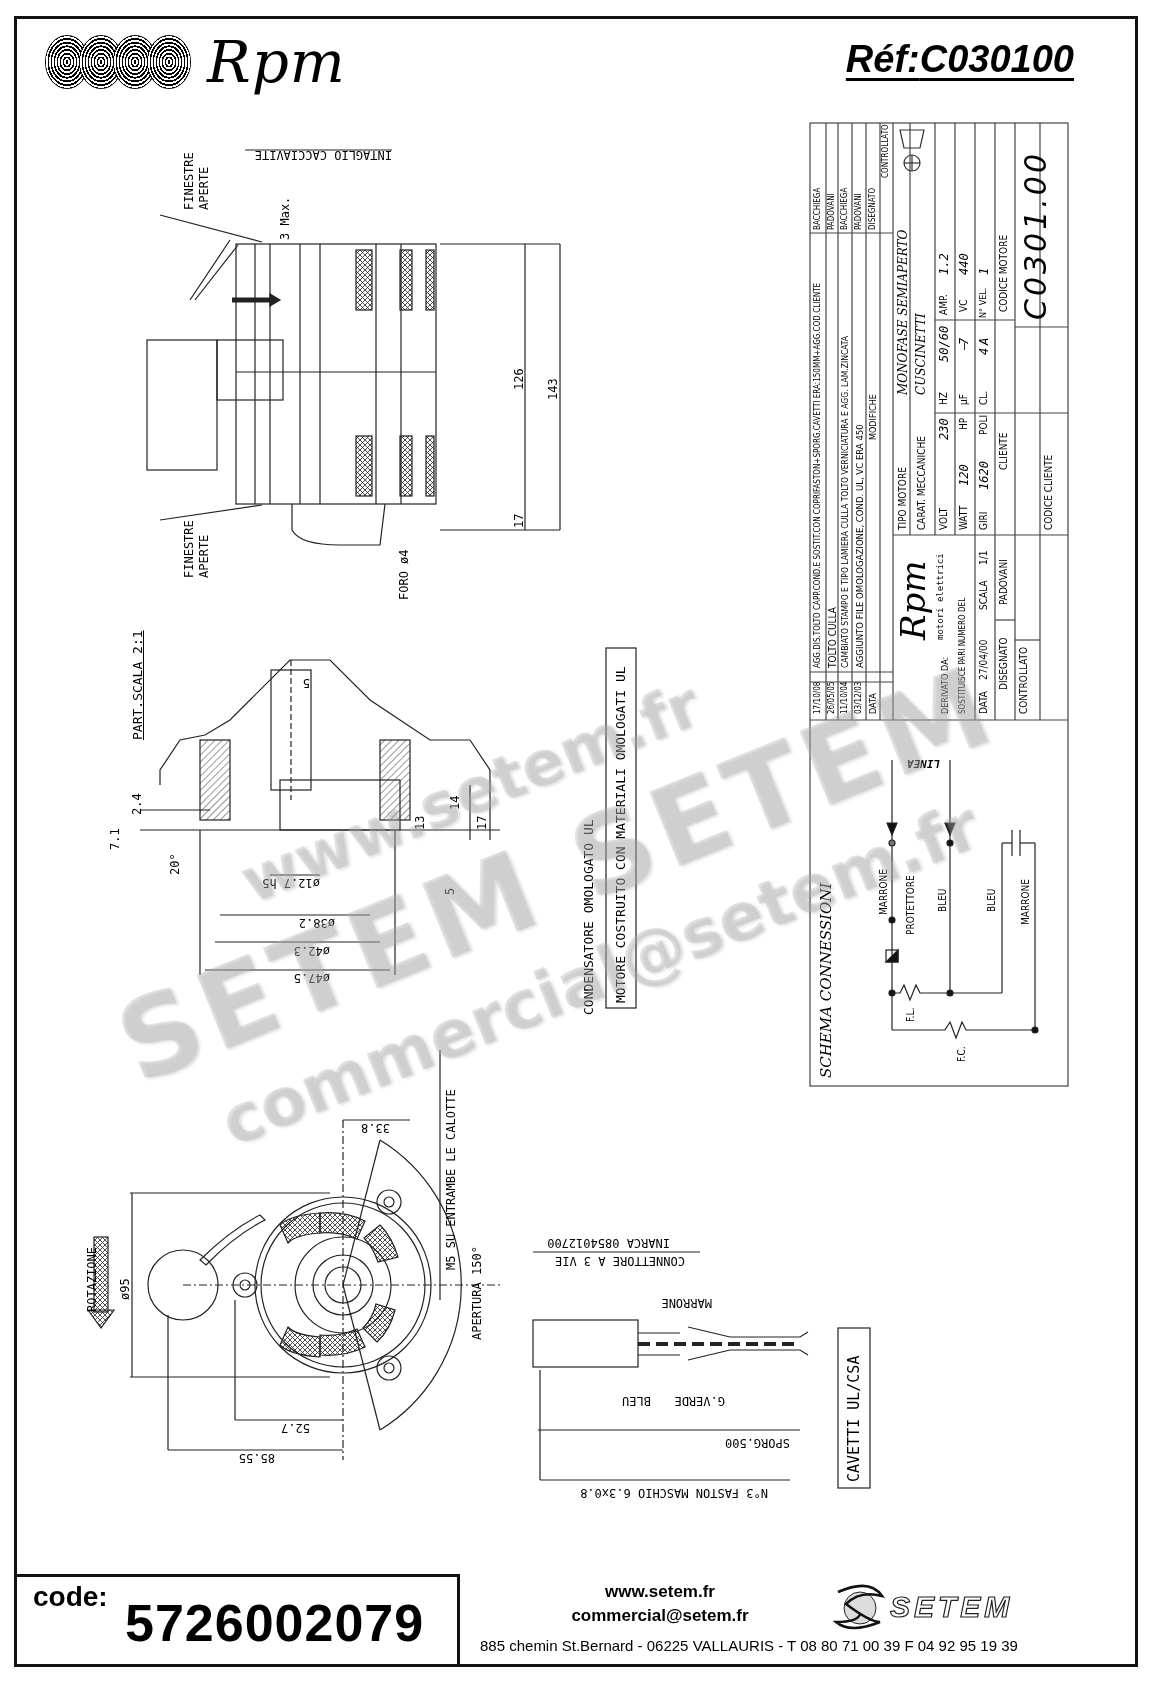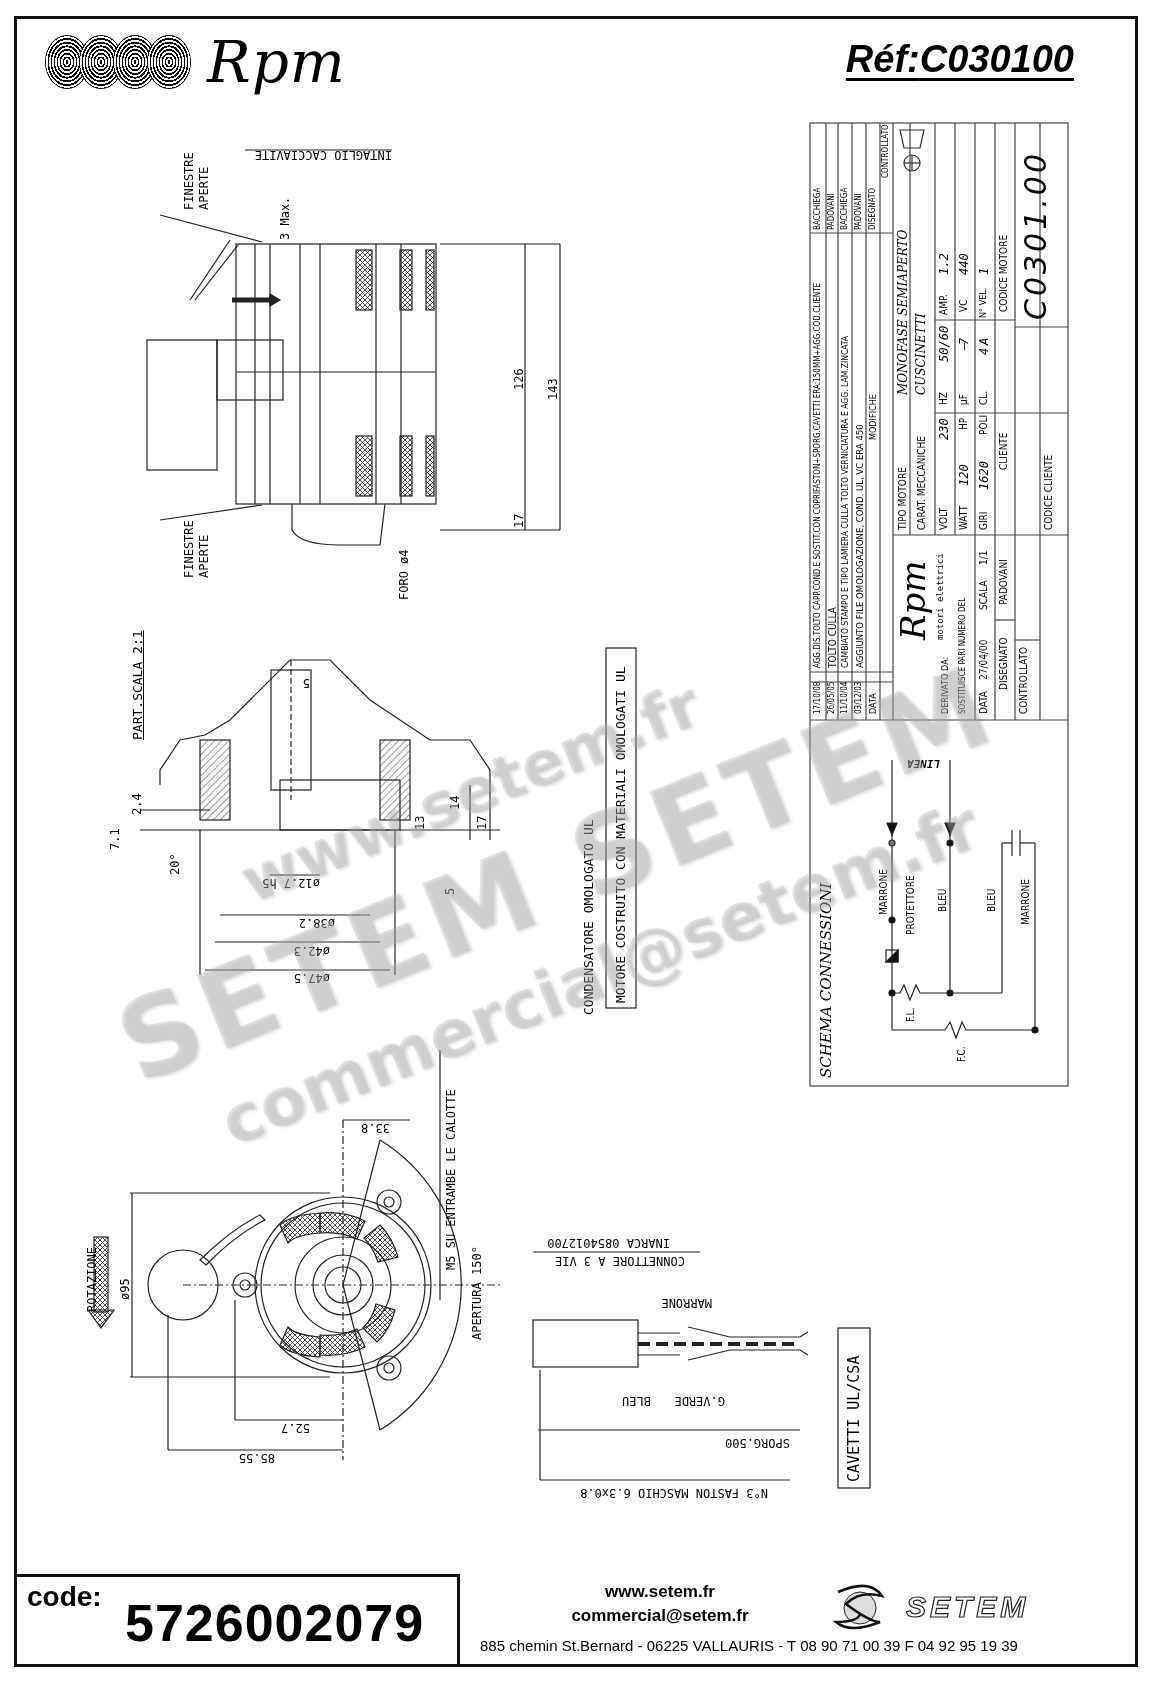--- a/index.html
+++ b/index.html
@@ -19,26 +19,26 @@
   .ref span { }
   .drawing-svg { position:absolute; left:0; top:0; }
   .rot { transform-origin:0 0; white-space:nowrap; font-family:"DejaVu Sans Mono", monospace; }
   .small { font-size:12px; }
   .tb-text { font-family:"DejaVu Sans Condensed","DejaVu Sans", sans-serif; }
   .watermark { position:absolute; color:rgba(180,180,180,0.35); font-weight:bold;
                font-family:"DejaVu Sans", sans-serif; transform-origin:0 0; white-space:nowrap;
                text-shadow:2px 2px 3px rgba(120,120,120,0.25); pointer-events:none; }
   .code-box { position:absolute; left:14px; top:1574px; width:446px; height:93px;
               border:3px solid #111; box-sizing:border-box; border-bottom:none; }
-  .code-label { position:absolute; left:10px; top:4px; font-weight:bold; font-size:28px; }
+  .code-label { position:absolute; left:16px; top:4px; font-weight:bold; font-size:28px; }
   .code-value { position:absolute; left:108px; top:16px; font-weight:bold; font-size:52px; letter-spacing:1px; }
   .footer-web { position:absolute; left:560px; top:1580px; width:200px; text-align:center;
                 font-weight:bold; font-size:17px; line-height:24px; }
   .footer-addr { position:absolute; left:480px; top:1637px; font-size:15px; white-space:nowrap; }
-  .setem-logo { position:absolute; left:830px; top:1582px; display:flex; align-items:center; gap:16px; }
+  .setem-logo { position:absolute; left:830px; top:1582px; display:flex; align-items:center; gap:0; }
   .setem-text { font-style:italic; font-weight:bold; font-size:30px; color:#fff;
                 -webkit-text-stroke:1.2px #222; letter-spacing:4px; }
 </style>
 </head>
 <body>
 
 <div class="frame"></div>
 
 <div class="abs logo-rpm">
   <div class="coils">
@@ -358,13 +358,13 @@
   <div>www.setem.fr</div>
   <div>commercial@setem.fr</div>
 </div>
 <div class="setem-logo">
   <svg width="60" height="50">
     <circle cx="30" cy="26" r="16" fill="#ddd" stroke="#222"></circle>
     <path d="M8,10 Q40,-4 52,14 Q30,8 16,22 Q40,40 50,40 Q20,52 6,40 Q28,40 30,32" fill="none" stroke="#111" stroke-width="2.5"></path>
   </svg>
   <div class="setem-text">SETEM</div>
 </div>
-<div class="footer-addr">885 chemin St.Bernard  -  06225 VALLAURIS  -  T 08 90 71 00 39   F 04 92 95 19 39</div>
+<div class="footer-addr">885 chemin St.Bernard  -  06225 VALLAURIS  -  T 08 80 71 00 39   F 04 92 95 19 39</div>
 
 </body></html>

